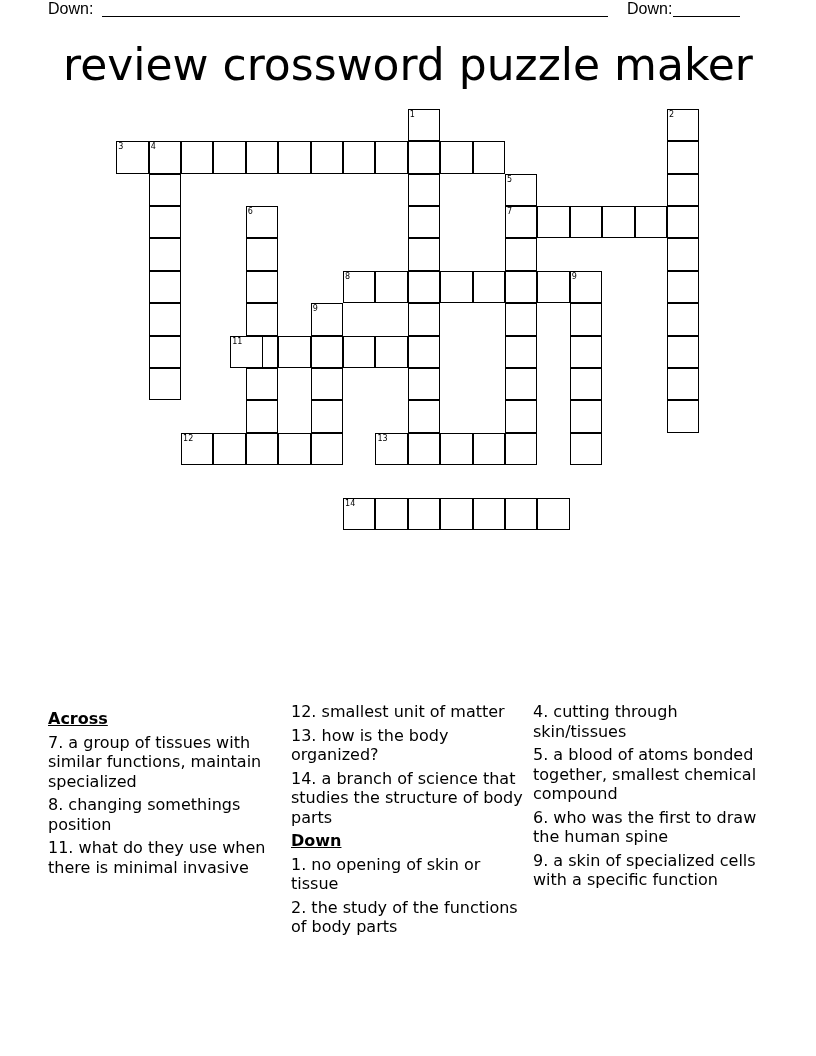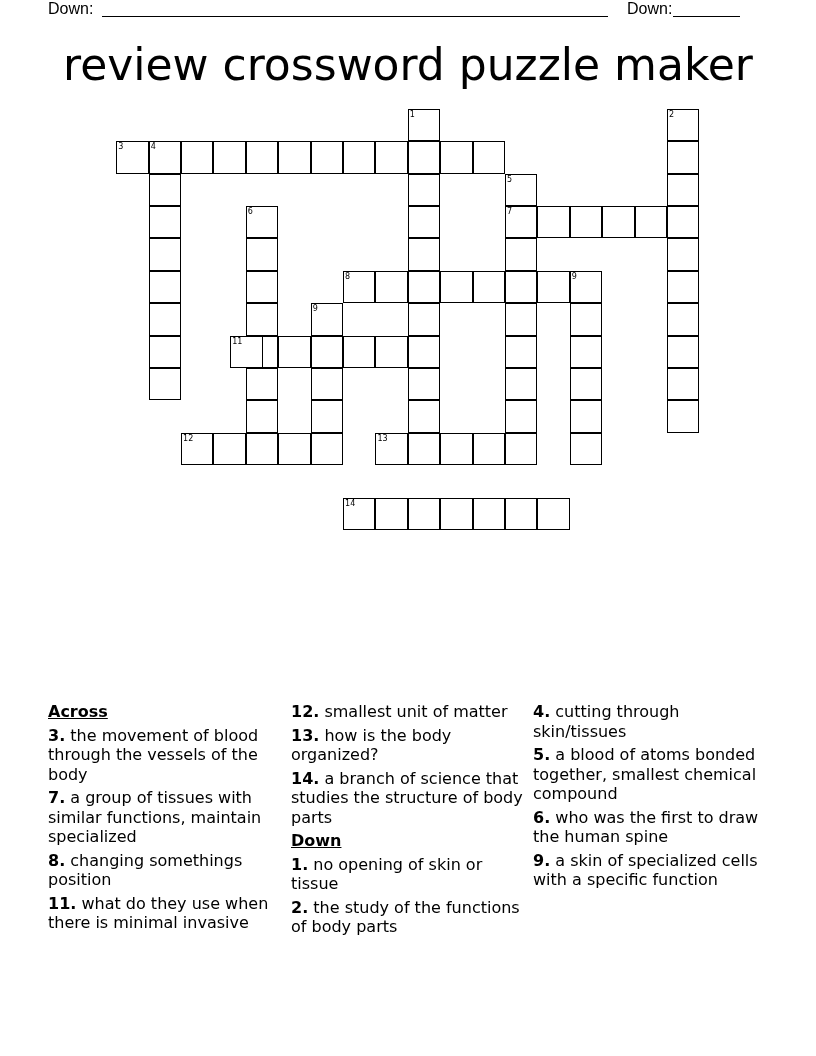--- a/index.html
+++ b/index.html
@@ -7,26 +7,26 @@
   .header { position:absolute; top:0; left:48px; width:700px; height:20px; font-family:"Liberation Sans", sans-serif; font-size:16px; }
   .header .name-label { position:absolute; left:0; top:0; }
   .header .name-line { position:absolute; left:54px; top:0; width:506px; border-bottom:1px solid #000; height:16px; }
   .header .date-label { position:absolute; left:579px; top:0; }
   .header .date-line { position:absolute; left:625px; top:0; width:67px; border-bottom:1px solid #000; height:16px; }
   .title { position:absolute; top:38px; left:0; width:816px; text-align:center; font-family:"DejaVu Sans", sans-serif; font-size:44px; line-height:54px; letter-spacing:0px; }
   .grid { position:absolute; left:0; top:0; width:816px; height:560px; }
   .cell { position:absolute; width:32.4px; height:32.4px; box-sizing:border-box; border:1.5px solid #000; background:#fff; margin-left:-0.75px; margin-top:-0.75px; }
   .cell .num { position:absolute; left:1px; top:0px; font-family:"DejaVu Sans", sans-serif; font-size:8px; line-height:9px; }
   .clues { position:absolute; top:702px; font-family:"DejaVu Sans", sans-serif; font-size:16px; line-height:19.5px; }
-  .col1 { left:48px; width:235px; }
+  .col1 { left:48px; width:235px;margin-top:7px; }
   .col2 { left:291px; width:235px; }
   .col3 { left:533px; width:240px; }
   .clue-heading { font-weight:bold; text-decoration:underline; margin-bottom:4px; display:block; }
   .clue { margin-bottom:4px; }
-  .clue .n { font-weight:bold; }
+  .clue .n { font-weight:normal; }
 </style>
 </head>
 <body>
 
 <div class="header">
   <span class="name-label">Down:</span>
   <div class="name-line"></div>
   <span class="date-label">Down:</span>
   <div class="date-line"></div>
 </div>
@@ -152,21 +152,20 @@
     <div class="cell" style="left: 376.2px; top: 498.4px;"></div>
     <div class="cell" style="left: 408.6px; top: 498.4px;"></div>
     <div class="cell" style="left: 441px; top: 498.4px;"></div>
     <div class="cell" style="left: 473.4px; top: 498.4px;"></div>
     <div class="cell" style="left: 505.8px; top: 498.4px;"></div>
     <div class="cell" style="left: 538.2px; top: 498.4px;"></div>
   </div>
 
 <div class="clues col1">
   <span class="clue-heading">Across</span>
-  <div class="clue"><span class="n">3.</span><span> the movement of blood through the vessels of the body</span></div>
   <div class="clue"><span class="n">7.</span><span> a group of tissues with similar functions, maintain specialized</span></div>
   <div class="clue"><span class="n">8.</span><span> changing somethings position</span></div>
   <div class="clue"><span class="n">11.</span><span> what do they use when there is minimal invasive</span></div>
 </div>
 
 <div class="clues col2">
   <div class="clue"><span class="n">12.</span><span> smallest unit of matter</span></div>
   <div class="clue"><span class="n">13.</span><span> how is the body organized?</span></div>
   <div class="clue"><span class="n">14.</span><span> a branch of science that studies the structure of body parts</span></div>
   <span class="clue-heading">Down</span>

